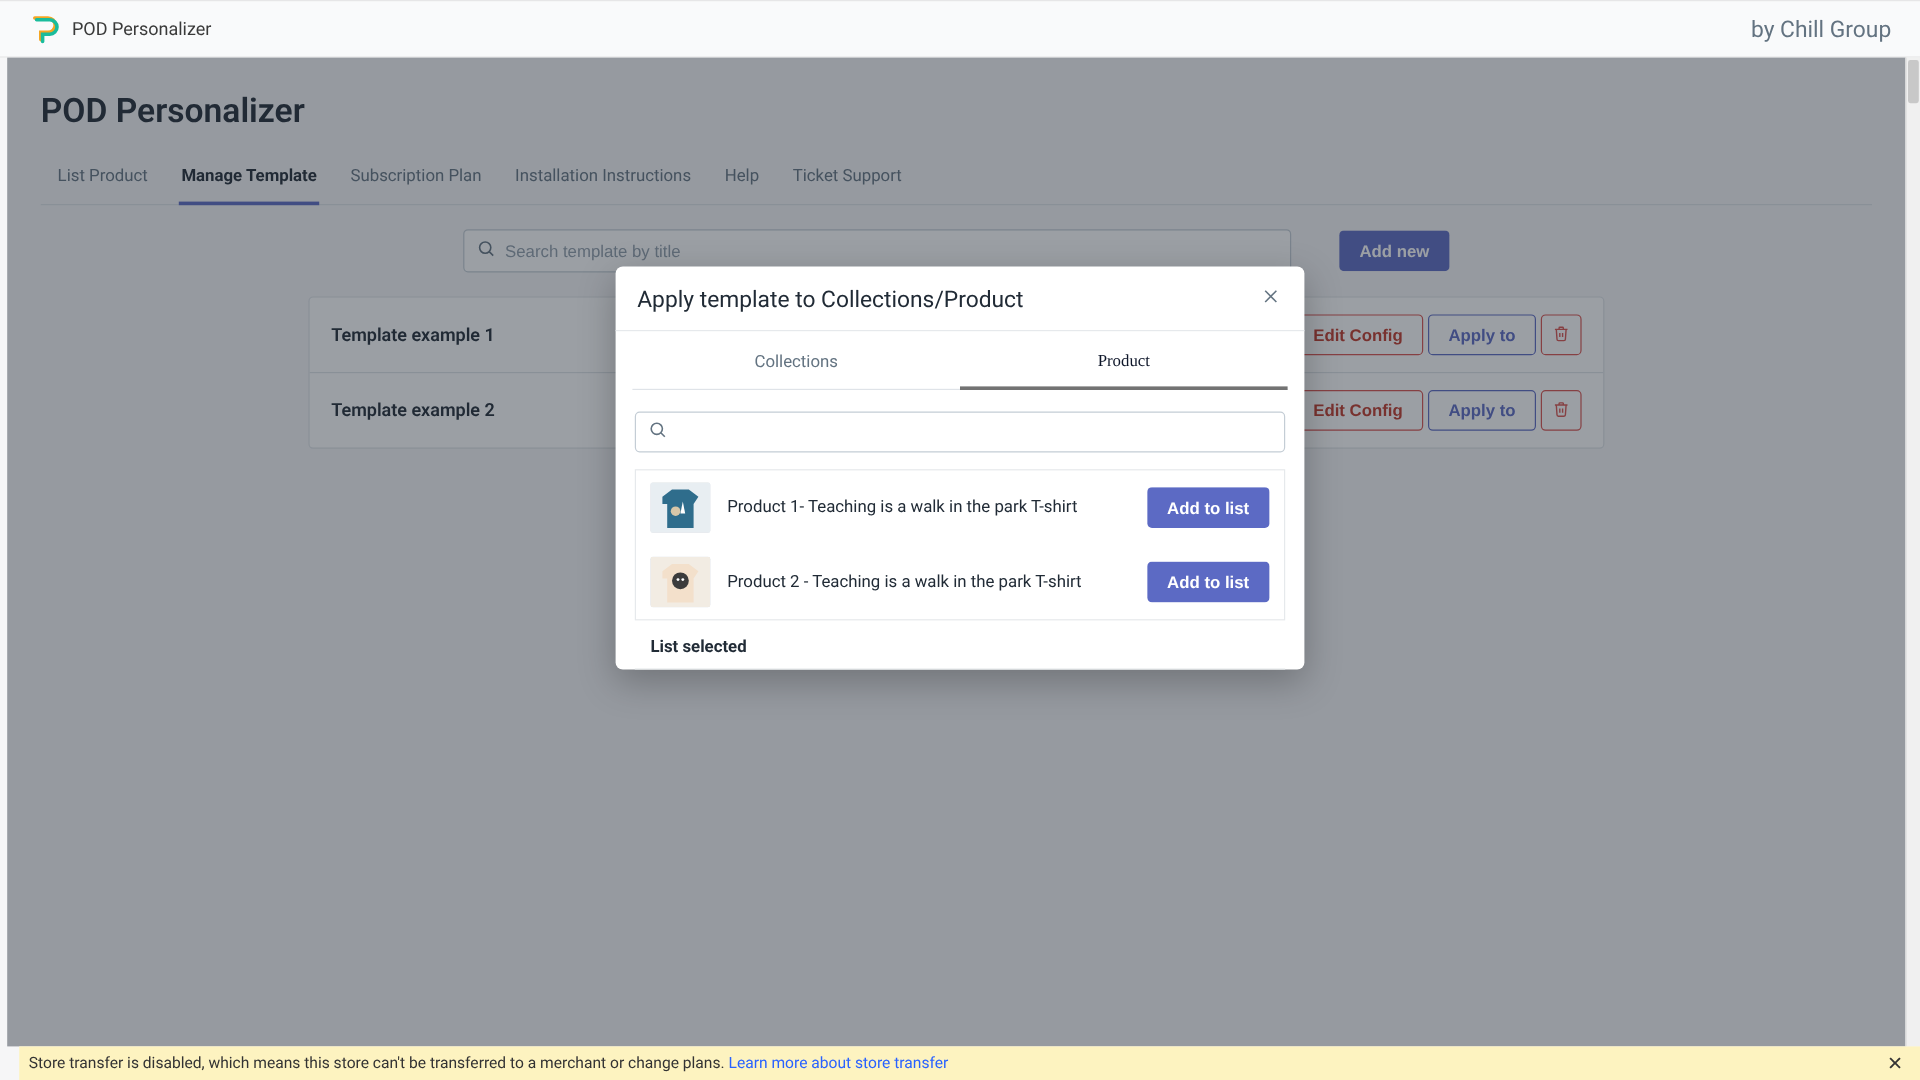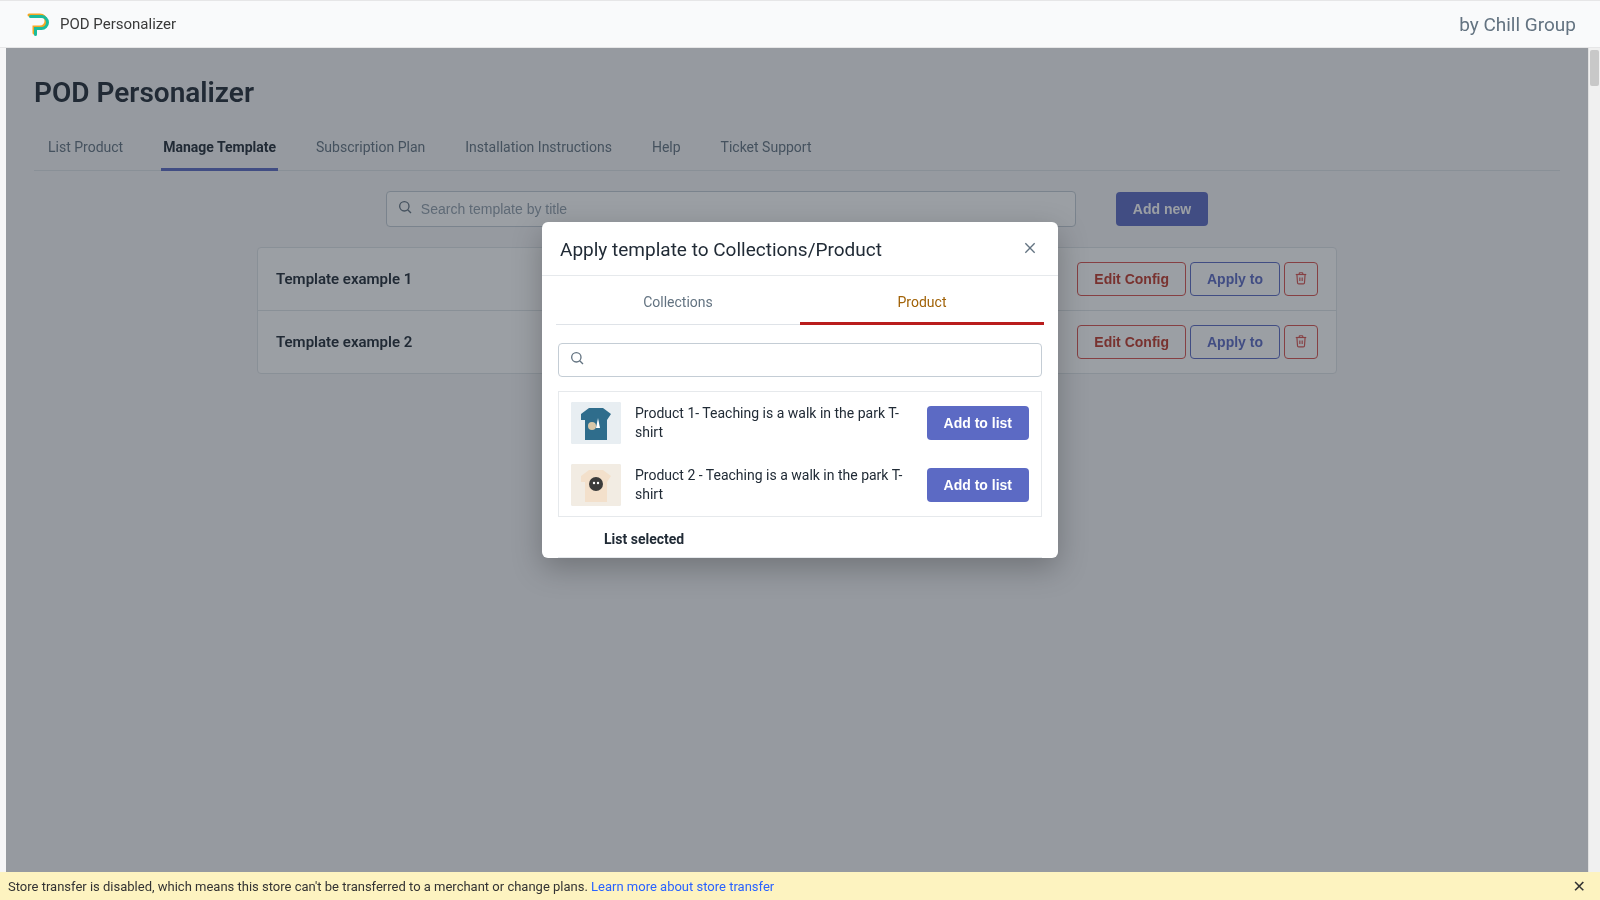--- a/index.html
+++ b/index.html
@@ -29,21 +29,21 @@
   .page {
     position: absolute;
     top: 48px;
     left: 6px;
     right: 12px;
     bottom: 0;
     background: #f6f6f7;
     padding: 28px 28px 0 28px;
   }
   .page-title { font-size: 28px; font-weight: 600; color: #212b36; margin-bottom: 18px; }
-  .tabs { border-bottom: 1px solid #dfe3e8; display: flex; gap: 36px; padding-left: 12px; }
+  .tabs { border-bottom: 1px solid #dfe3e8; display: flex; gap: 24px; padding-left: 12px; }
   .tab { padding: 12px 2px 13px 2px; font-size: 14px; color: #637381; cursor: pointer; }
   .tab.active { color: #212b36; font-weight: 700; border-bottom: 3px solid #5c6ac4; margin-bottom: -1px; }
   .controls {
     display: flex;
     align-items: center;
     gap: 40px;
     margin-top: 20px;
     justify-content: center;
   }
   .search-wrap {
@@ -87,35 +87,35 @@
   .template-row:last-child { border-bottom: none; }
   .template-name { font-size: 15px; font-weight: 600; color: #212b36; }
   .row-actions { display: flex; gap: 4px; align-items: center; }
   .overlay {
     position: absolute; top: 48px; left: 6px; right: 12px; bottom: 28px;
     background: rgba(33,43,54,0.45);
   }
   .modal {
     position: absolute;
     left: 50%; top: 222px; transform: translateX(-50%);
-    width: 516px;
+    width: 574px;
     background: #fff;
     border-radius: 6px;
     box-shadow: 0 10px 30px rgba(0,0,0,0.25);
   }
   .modal-header {
     display: flex; justify-content: space-between; align-items: center;
     padding: 16px 18px 14px 18px;
     border-bottom: 1px solid #e6e9ec;
   }
   .modal-title { font-size: 19px; color: #212b36; font-weight: 400; }
   .close-x { cursor: pointer; color: #637381; font-size: 18px; width: 20px; text-align: center;}
   .modal-tabs { display: flex; border-bottom: 1px solid #dfe3e8; margin: 6px 14px 0 14px; }
   .modal-tab { flex: 1; text-align: center; padding: 12px 0 12px 0; font-size: 14px; color: #637381; cursor: pointer; }
-  .modal-tab.active { border-bottom: 3px solid #b91c1c; color: #a16207; margin-bottom: -1px;}
+  .modal-tab.active { border-bottom: 3px solid #737373; color: #0f172a; margin-bottom: -1px; font-family: Liberation Serif, serif;}
   .modal-search {
     margin: 18px 16px 0 16px;
     border: 1px solid #c4cdd5; border-radius: 4px;
     display: flex; align-items: center; height: 34px; padding: 0 10px;
   }
   .modal-search input { border:none; outline:none; flex:1; font-size:14px; }
   .modal-search input::placeholder { color: #919eab; }
   .product-list {
     margin: 14px 16px 0 16px;
     border: 1px solid #e6e9ec;
@@ -126,25 +126,25 @@
     display: flex; align-items: center; gap: 14px;
     padding: 10px 12px;
   }
   .thumb {
     width: 50px; height: 42px; border-radius: 2px;
     background: #dfe3e8; flex-shrink: 0;
     display:flex; align-items:center; justify-content:center; overflow:hidden;
   }
   .thumb svg { width: 100%; height: 100%; }
   .product-title { flex:1; font-size: 14px; color: #212b36; line-height:1.35; }
-  .list-selected-label { font-size: 14px; font-weight:700; padding: 14px 18px 0 14px; color:#212b36;margin-left:48px; }
+  .list-selected-label { font-size: 14px; font-weight:700; padding: 14px 18px 0 29px; color:#212b36; }
   .modal-divider { height:1px; background:#e6e9ec; margin: 10px 16px 0 16px; }
   .modal-footer { display:flex; justify-content:center; padding: 16px 0 20px 0; }
   .banner {
-    position: absolute; bottom: 0; left: 0; right: 0;
+    position: absolute; bottom: 0; left: 16px; right: 0;
     height: 28px; background: #fdf3c0;
     display: flex; align-items: center;
     padding: 0 8px; font-size: 13px; color: #333;
     justify-content: space-between;
   }
   .banner a { color: #2962ff; text-decoration: none; }
   .banner-close { cursor:pointer; color:#333; padding: 0 6px; font-size: 16px;}
   .vscroll {
     position: absolute; right: 0; top: 48px; bottom: 28px; width: 12px;
     background: #f0f0f0; border-left: 1px solid #e0e0e0;

